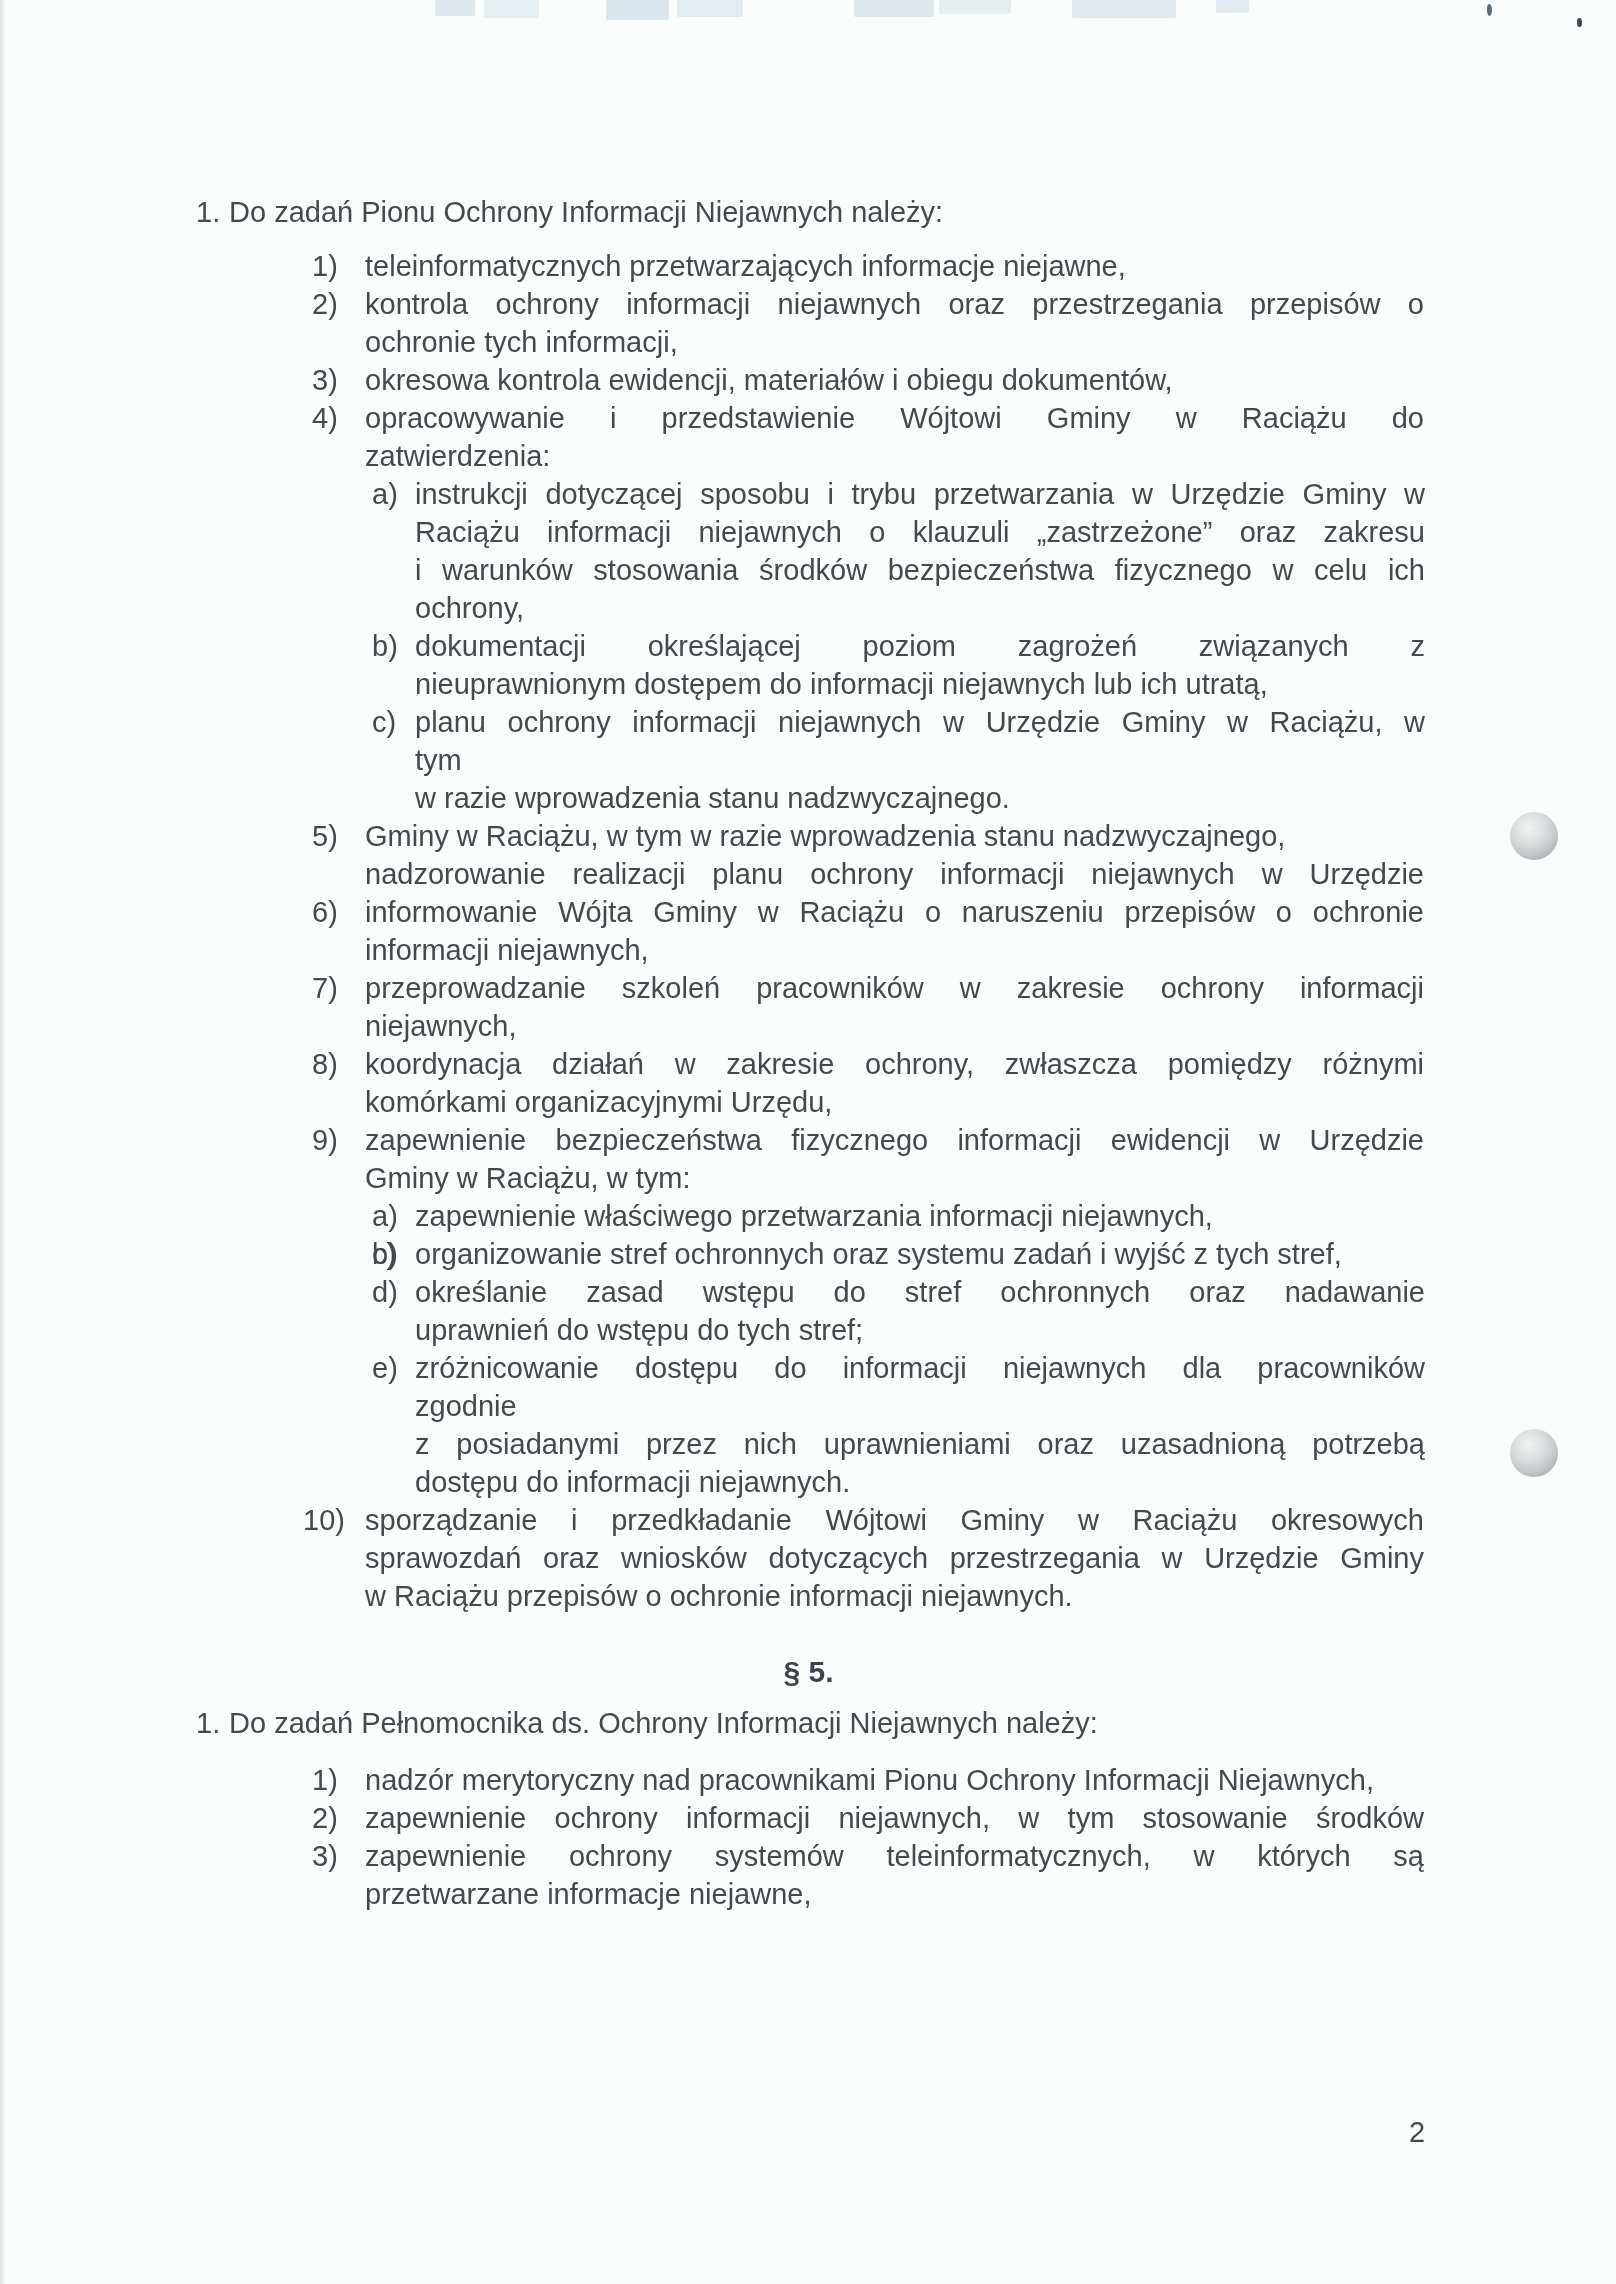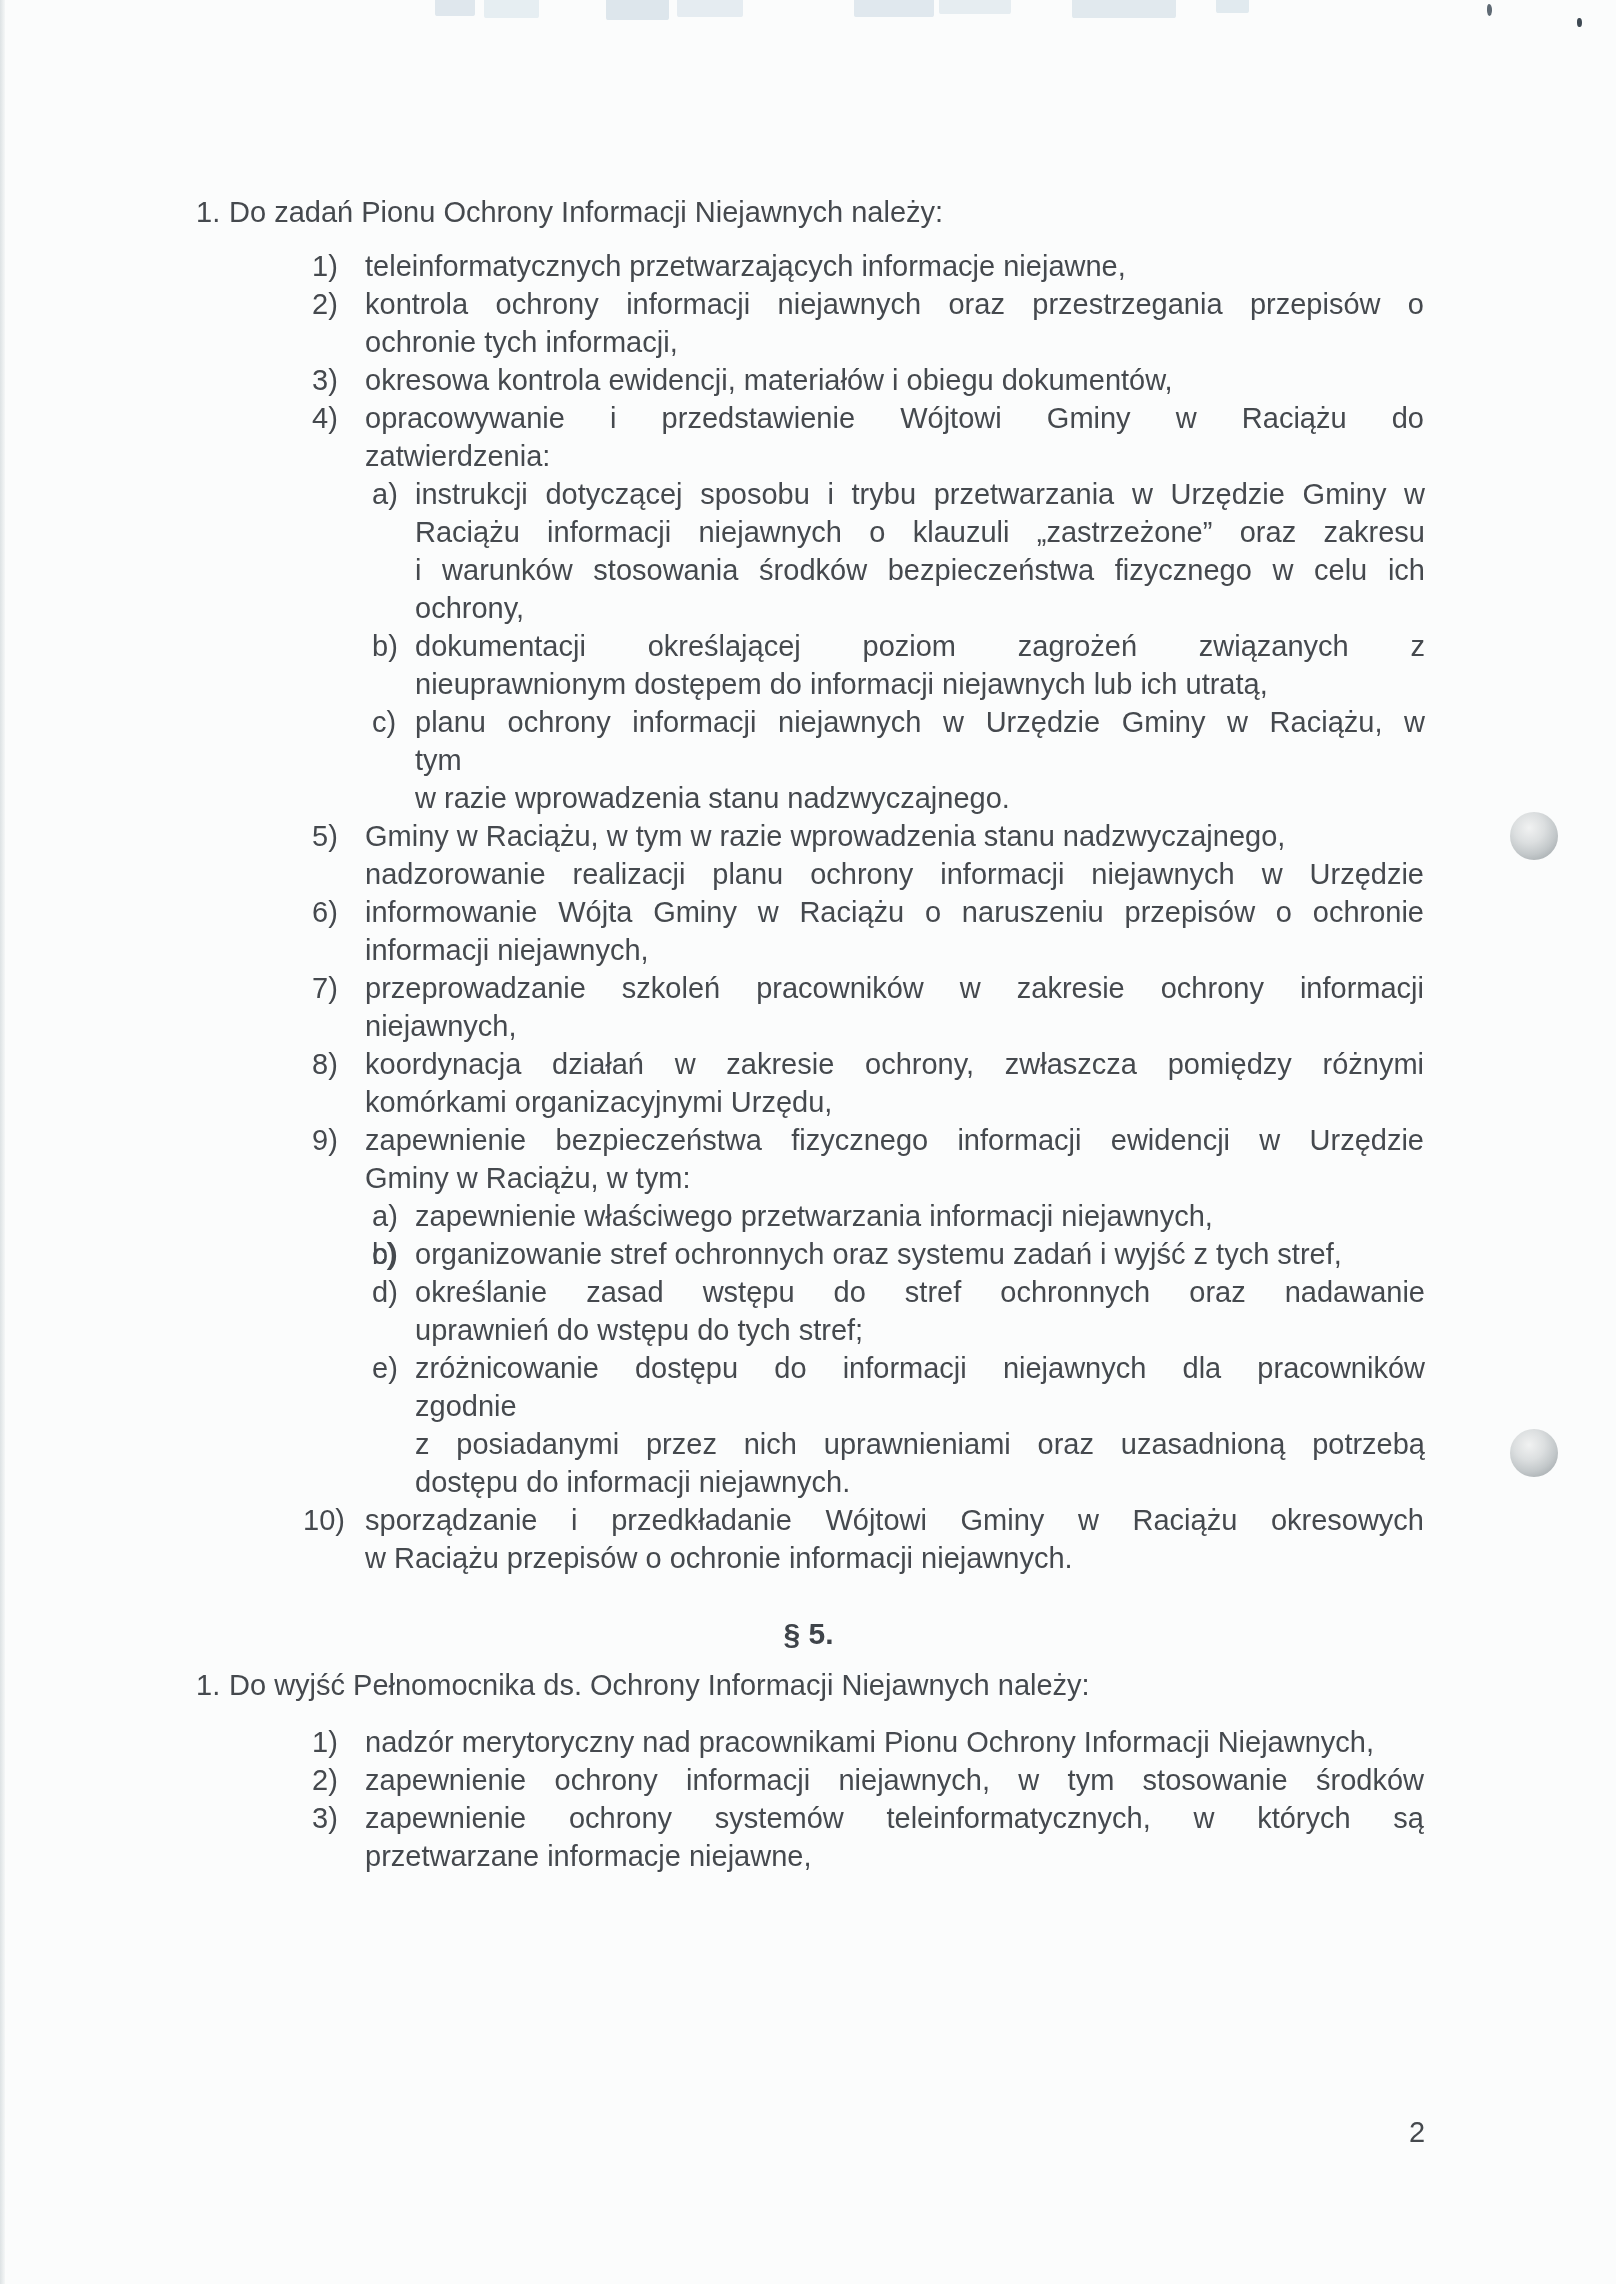--- a/index.html
+++ b/index.html
@@ -196,30 +196,31 @@
               <div class="line j">z posiadanymi przez nich uprawnieniami oraz uzasadnioną potrzebą</div>
               <div class="line">dostępu do informacji niejawnych.</div>
             </div>
           </div>
         </div>
       </div>
       <div class="item">
         <span class="marker wide">10)</span>
         <div class="itext">
           <div class="line j">sporządzanie i przedkładanie Wójtowi Gminy w Raciążu okresowych</div>
+          <div class="line j">sprawozdań oraz wniosków dotyczących przestrzegania w Urzędzie Gminy</div>
           <div class="line">w Raciążu przepisów o ochronie informacji niejawnych.</div>
         </div>
       </div>
     </div>
 
   <div class="secmark">§ 5.</div>
 
   <div class="phead" id="part2-head">
     <span class="marker">1.</span>
-    <span class="ptext">Do wyjść Pełnomocnika ds. Ochrony Informacji Niejawnych należy:</span>
+    <span class="ptext">Do zadań Pełnomocnika ds. Ochrony Informacji Niejawnych należy:</span>
   </div>
 
   <div class="list" id="list2">
       <div class="item">
         <span class="marker">1)</span>
         <div class="itext">
           <div class="line">nadzór merytoryczny nad pracownikami Pionu Ochrony Informacji Niejawnych,</div>
         </div>
       </div>
       <div class="item">

